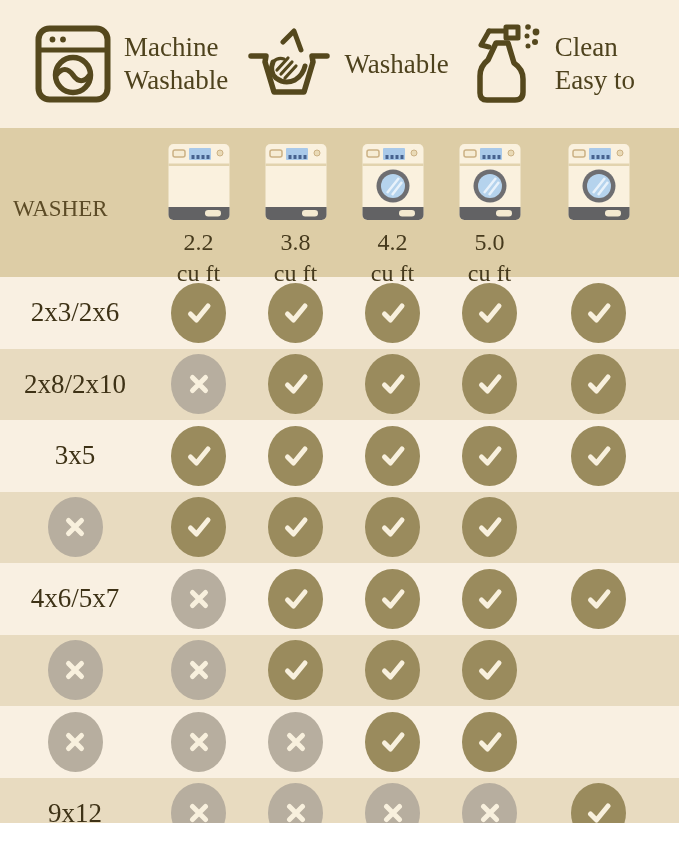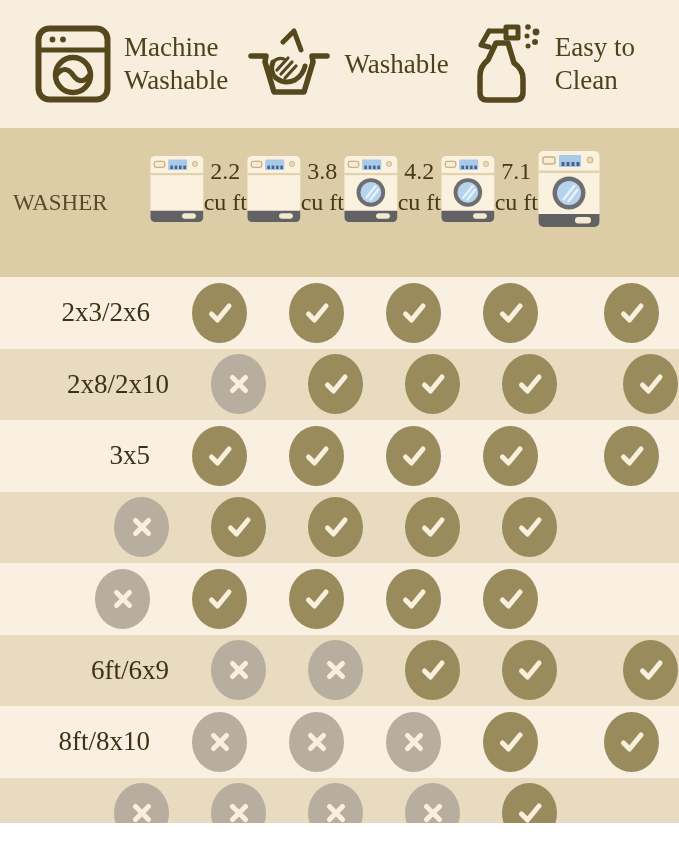--- a/index.html
+++ b/index.html
@@ -14,29 +14,29 @@
   
   .top-band{height:128px;display:flex;align-items:center;justify-content:space-between;
     padding:0 44px 0 35px;box-sizing:border-box;background:var(--page-bg);}
   .feature{display:flex;align-items:center;gap:13px;}
   .feature-label{font-size:27px;line-height:1.22;color:var(--text-dark);}
 
   
   .grid-cols{display:grid;grid-template-columns:150px 97px 97px 97px 97px 121px;padding-right:20px;box-sizing:border-box;}
   .header-row{height:149px;background:var(--header-bg);align-items:start;}
   .corner-cell{align-self:center;padding-left:13px;font-size:23px;line-height:1.35;color:var(--header-text);}
-  .col-head{display:flex;padding-top:22px;}
+  .col-head{display:flex;flex-direction:column;align-items:center;padding-top:15px;}
   .col-size{margin-top:6px;text-align:center;font-size:24px;line-height:1.3;color:var(--size-text);white-space:nowrap;}
 
   .row{height:71.5px;align-items:center;}
   .row.plain{background:var(--row-bg);}
-  .row.alt{background:var(--row-alt-bg);padding-left:19px;}
+  .row.alt{background:var(--row-alt-bg);}
   .label-cell{text-align:center;}
   .row-label{font-size:27px;color:var(--label-dark);}
-  .cell{display:flex;justify-content:flex-end;}
+  .cell{display:flex;justify-content:center;}
   .mark{width:55px;height:60px;border-radius:50%;display:flex;align-items:center;justify-content:center;}
   .mark.yes{background:var(--check-circle);}
   .mark.no{background:var(--x-circle);}
 </style>
 </head>
 <body>
 
 <div class="page">
 
   <header class="top-band">
@@ -77,22 +77,22 @@
         <path d="M28 22 L20 39 Q12 45 12 55 V72 Q12 79 19 79 H47 Q55 79 55 71 V58 Q55 48 46 42 L40 22 Z" stroke-width="5.5"></path>
         <g fill="#55481d" stroke="none">
           <circle cx="60" cy="6" r="2.8"></circle>
           <circle cx="68" cy="11" r="3.4"></circle>
           <circle cx="59" cy="15" r="2.5"></circle>
           <circle cx="67" cy="21" r="3"></circle>
           <circle cx="60" cy="25" r="2.5"></circle>
         </g>
       </svg>
       <div class="feature-label">
+        <div>Clean</div>
         <div>Easy to</div>
-        <div>Clean</div>
       </div>
     </div>
   </header>
 
   <div>
     <div class="grid-cols header-row">
       <div class="corner-cell">
         <div>WASHER</div>
       </div>
 
@@ -184,21 +184,21 @@
       <rect x="0.5" y="20.5" width="61" height="2.5" fill="#e2d3ae"></rect>
       <g>
         <circle cx="31" cy="43" r="16.5" fill="#6e6e71"></circle>
         <circle cx="31" cy="43" r="12" fill="#b5d3ed"></circle>
         <path d="M25 50 L37 35 M30 52 L40 39" stroke="#e8f2fb" stroke-width="2.5" fill="none"></path>
       </g>
       <path d="M0.5 64 h61 v8 a5 5 0 0 1 -5 5 h-51 a5 5 0 0 1 -5 -5 z" fill="#626264"></path>
       <rect x="37" y="67" width="16" height="6.5" rx="3.2" fill="#f3e9d0"></rect>
     </svg>
     <div class="col-size">
-      <span>7.1</span><br>
+      <span>5.0</span><br>
       <span>cu ft</span>
     </div>
   </div>
 
   <div class="col-head">
     <svg class="washer" width="62" height="78" viewBox="0 0 62 78">
       <rect x="0.5" y="1" width="61" height="76" rx="5" fill="#faf1de"></rect>
       <rect x="5" y="7" width="12" height="7" rx="2" fill="#f6ecd4" stroke="#cbb184" stroke-width="1.5"></rect>
       <rect x="21" y="5" width="22" height="12" rx="1" fill="#a9c9e9"></rect>
       <rect x="23.5" y="12" width="3" height="4" fill="#47628e"></rect>
@@ -373,38 +373,117 @@
           <div class="cell">
             <div class="mark yes">
               <svg width="34" height="34" viewBox="0 0 34 34" fill="none" stroke="var(--glyph)" stroke-width="5" stroke-linecap="round" stroke-linejoin="round">
                 <path d="M8.5 18 L14.5 24 L26 10"></path>
               </svg>
             </div>
           </div>
         </div>
 
   <div class="grid-cols row plain">
-  <div class="cell">
-            <div class="mark no">
-              <svg width="34" height="34" viewBox="0 0 34 34" fill="none" stroke="var(--glyph)" stroke-width="5" stroke-linecap="round">
-                <path d="M10.5 10.5 L23.5 23.5 M23.5 10.5 L10.5 23.5"></path>
-              </svg>
-            </div>
-          </div>
-          <div class="cell">
-            <div class="mark yes">
-              <svg width="34" height="34" viewBox="0 0 34 34" fill="none" stroke="var(--glyph)" stroke-width="5" stroke-linecap="round" stroke-linejoin="round">
-                <path d="M8.5 18 L14.5 24 L26 10"></path>
-              </svg>
-            </div>
-          </div>
-          <div class="cell">
-            <div class="mark yes">
-              <svg width="34" height="34" viewBox="0 0 34 34" fill="none" stroke="var(--glyph)" stroke-width="5" stroke-linecap="round" stroke-linejoin="round">
-                <path d="M8.5 18 L14.5 24 L26 10"></path>
+    <div class="cell label-cell">
+      <span class="row-label">4x6/5x7</span>
+    </div>
+  <div class="cell">
+            <div class="mark no">
+              <svg width="34" height="34" viewBox="0 0 34 34" fill="none" stroke="var(--glyph)" stroke-width="5" stroke-linecap="round">
+                <path d="M10.5 10.5 L23.5 23.5 M23.5 10.5 L10.5 23.5"></path>
+              </svg>
+            </div>
+          </div>
+          <div class="cell">
+            <div class="mark yes">
+              <svg width="34" height="34" viewBox="0 0 34 34" fill="none" stroke="var(--glyph)" stroke-width="5" stroke-linecap="round" stroke-linejoin="round">
+                <path d="M8.5 18 L14.5 24 L26 10"></path>
+              </svg>
+            </div>
+          </div>
+          <div class="cell">
+            <div class="mark yes">
+              <svg width="34" height="34" viewBox="0 0 34 34" fill="none" stroke="var(--glyph)" stroke-width="5" stroke-linecap="round" stroke-linejoin="round">
+                <path d="M8.5 18 L14.5 24 L26 10"></path>
+              </svg>
+            </div>
+          </div>
+          <div class="cell">
+            <div class="mark yes">
+              <svg width="34" height="34" viewBox="0 0 34 34" fill="none" stroke="var(--glyph)" stroke-width="5" stroke-linecap="round" stroke-linejoin="round">
+                <path d="M8.5 18 L14.5 24 L26 10"></path>
+              </svg>
+            </div>
+          </div>
+          <div class="cell">
+            <div class="mark yes">
+              <svg width="34" height="34" viewBox="0 0 34 34" fill="none" stroke="var(--glyph)" stroke-width="5" stroke-linecap="round" stroke-linejoin="round">
+                <path d="M8.5 18 L14.5 24 L26 10"></path>
+              </svg>
+            </div>
+          </div>
+        </div>
+
+  <div class="grid-cols row alt">
+  <div class="cell">
+            <div class="mark no">
+              <svg width="34" height="34" viewBox="0 0 34 34" fill="none" stroke="var(--glyph)" stroke-width="5" stroke-linecap="round">
+                <path d="M10.5 10.5 L23.5 23.5 M23.5 10.5 L10.5 23.5"></path>
+              </svg>
+            </div>
+          </div>
+          <div class="cell">
+            <div class="mark no">
+              <svg width="34" height="34" viewBox="0 0 34 34" fill="none" stroke="var(--glyph)" stroke-width="5" stroke-linecap="round">
+                <path d="M10.5 10.5 L23.5 23.5 M23.5 10.5 L10.5 23.5"></path>
+              </svg>
+            </div>
+          </div>
+          <div class="cell">
+            <div class="mark yes">
+              <svg width="34" height="34" viewBox="0 0 34 34" fill="none" stroke="var(--glyph)" stroke-width="5" stroke-linecap="round" stroke-linejoin="round">
+                <path d="M8.5 18 L14.5 24 L26 10"></path>
+              </svg>
+            </div>
+          </div>
+          <div class="cell">
+            <div class="mark yes">
+              <svg width="34" height="34" viewBox="0 0 34 34" fill="none" stroke="var(--glyph)" stroke-width="5" stroke-linecap="round" stroke-linejoin="round">
+                <path d="M8.5 18 L14.5 24 L26 10"></path>
+              </svg>
+            </div>
+          </div>
+          <div class="cell">
+            <div class="mark yes">
+              <svg width="34" height="34" viewBox="0 0 34 34" fill="none" stroke="var(--glyph)" stroke-width="5" stroke-linecap="round" stroke-linejoin="round">
+                <path d="M8.5 18 L14.5 24 L26 10"></path>
+              </svg>
+            </div>
+          </div>
+        </div>
+
+  <div class="grid-cols row plain">
+  <div class="cell">
+            <div class="mark no">
+              <svg width="34" height="34" viewBox="0 0 34 34" fill="none" stroke="var(--glyph)" stroke-width="5" stroke-linecap="round">
+                <path d="M10.5 10.5 L23.5 23.5 M23.5 10.5 L10.5 23.5"></path>
+              </svg>
+            </div>
+          </div>
+          <div class="cell">
+            <div class="mark no">
+              <svg width="34" height="34" viewBox="0 0 34 34" fill="none" stroke="var(--glyph)" stroke-width="5" stroke-linecap="round">
+                <path d="M10.5 10.5 L23.5 23.5 M23.5 10.5 L10.5 23.5"></path>
+              </svg>
+            </div>
+          </div>
+          <div class="cell">
+            <div class="mark no">
+              <svg width="34" height="34" viewBox="0 0 34 34" fill="none" stroke="var(--glyph)" stroke-width="5" stroke-linecap="round">
+                <path d="M10.5 10.5 L23.5 23.5 M23.5 10.5 L10.5 23.5"></path>
               </svg>
             </div>
           </div>
           <div class="cell">
             <div class="mark yes">
               <svg width="34" height="34" viewBox="0 0 34 34" fill="none" stroke="var(--glyph)" stroke-width="5" stroke-linecap="round" stroke-linejoin="round">
                 <path d="M8.5 18 L14.5 24 L26 10"></path>
               </svg>
             </div>
           </div>
@@ -412,101 +491,22 @@
             <div class="mark yes">
               <svg width="34" height="34" viewBox="0 0 34 34" fill="none" stroke="var(--glyph)" stroke-width="5" stroke-linecap="round" stroke-linejoin="round">
                 <path d="M8.5 18 L14.5 24 L26 10"></path>
               </svg>
             </div>
           </div>
         </div>
 
   <div class="grid-cols row alt">
     <div class="cell label-cell">
-      <span class="row-label">6ft/6x9</span>
-    </div>
-  <div class="cell">
-            <div class="mark no">
-              <svg width="34" height="34" viewBox="0 0 34 34" fill="none" stroke="var(--glyph)" stroke-width="5" stroke-linecap="round">
-                <path d="M10.5 10.5 L23.5 23.5 M23.5 10.5 L10.5 23.5"></path>
-              </svg>
-            </div>
-          </div>
-          <div class="cell">
-            <div class="mark no">
-              <svg width="34" height="34" viewBox="0 0 34 34" fill="none" stroke="var(--glyph)" stroke-width="5" stroke-linecap="round">
-                <path d="M10.5 10.5 L23.5 23.5 M23.5 10.5 L10.5 23.5"></path>
-              </svg>
-            </div>
-          </div>
-          <div class="cell">
-            <div class="mark yes">
-              <svg width="34" height="34" viewBox="0 0 34 34" fill="none" stroke="var(--glyph)" stroke-width="5" stroke-linecap="round" stroke-linejoin="round">
-                <path d="M8.5 18 L14.5 24 L26 10"></path>
-              </svg>
-            </div>
-          </div>
-          <div class="cell">
-            <div class="mark yes">
-              <svg width="34" height="34" viewBox="0 0 34 34" fill="none" stroke="var(--glyph)" stroke-width="5" stroke-linecap="round" stroke-linejoin="round">
-                <path d="M8.5 18 L14.5 24 L26 10"></path>
-              </svg>
-            </div>
-          </div>
-          <div class="cell">
-            <div class="mark yes">
-              <svg width="34" height="34" viewBox="0 0 34 34" fill="none" stroke="var(--glyph)" stroke-width="5" stroke-linecap="round" stroke-linejoin="round">
-                <path d="M8.5 18 L14.5 24 L26 10"></path>
-              </svg>
-            </div>
-          </div>
-        </div>
-
-  <div class="grid-cols row plain">
-    <div class="cell label-cell">
-      <span class="row-label">8ft/8x10</span>
-    </div>
-  <div class="cell">
-            <div class="mark no">
-              <svg width="34" height="34" viewBox="0 0 34 34" fill="none" stroke="var(--glyph)" stroke-width="5" stroke-linecap="round">
-                <path d="M10.5 10.5 L23.5 23.5 M23.5 10.5 L10.5 23.5"></path>
-              </svg>
-            </div>
-          </div>
-          <div class="cell">
-            <div class="mark no">
-              <svg width="34" height="34" viewBox="0 0 34 34" fill="none" stroke="var(--glyph)" stroke-width="5" stroke-linecap="round">
-                <path d="M10.5 10.5 L23.5 23.5 M23.5 10.5 L10.5 23.5"></path>
-              </svg>
-            </div>
-          </div>
-          <div class="cell">
-            <div class="mark no">
-              <svg width="34" height="34" viewBox="0 0 34 34" fill="none" stroke="var(--glyph)" stroke-width="5" stroke-linecap="round">
-                <path d="M10.5 10.5 L23.5 23.5 M23.5 10.5 L10.5 23.5"></path>
-              </svg>
-            </div>
-          </div>
-          <div class="cell">
-            <div class="mark yes">
-              <svg width="34" height="34" viewBox="0 0 34 34" fill="none" stroke="var(--glyph)" stroke-width="5" stroke-linecap="round" stroke-linejoin="round">
-                <path d="M8.5 18 L14.5 24 L26 10"></path>
-              </svg>
-            </div>
-          </div>
-          <div class="cell">
-            <div class="mark yes">
-              <svg width="34" height="34" viewBox="0 0 34 34" fill="none" stroke="var(--glyph)" stroke-width="5" stroke-linecap="round" stroke-linejoin="round">
-                <path d="M8.5 18 L14.5 24 L26 10"></path>
-              </svg>
-            </div>
-          </div>
-        </div>
-
-  <div class="grid-cols row alt">
+      <span class="row-label">9x12</span>
+    </div>
   <div class="cell">
             <div class="mark no">
               <svg width="34" height="34" viewBox="0 0 34 34" fill="none" stroke="var(--glyph)" stroke-width="5" stroke-linecap="round">
                 <path d="M10.5 10.5 L23.5 23.5 M23.5 10.5 L10.5 23.5"></path>
               </svg>
             </div>
           </div>
           <div class="cell">
             <div class="mark no">
               <svg width="34" height="34" viewBox="0 0 34 34" fill="none" stroke="var(--glyph)" stroke-width="5" stroke-linecap="round">

